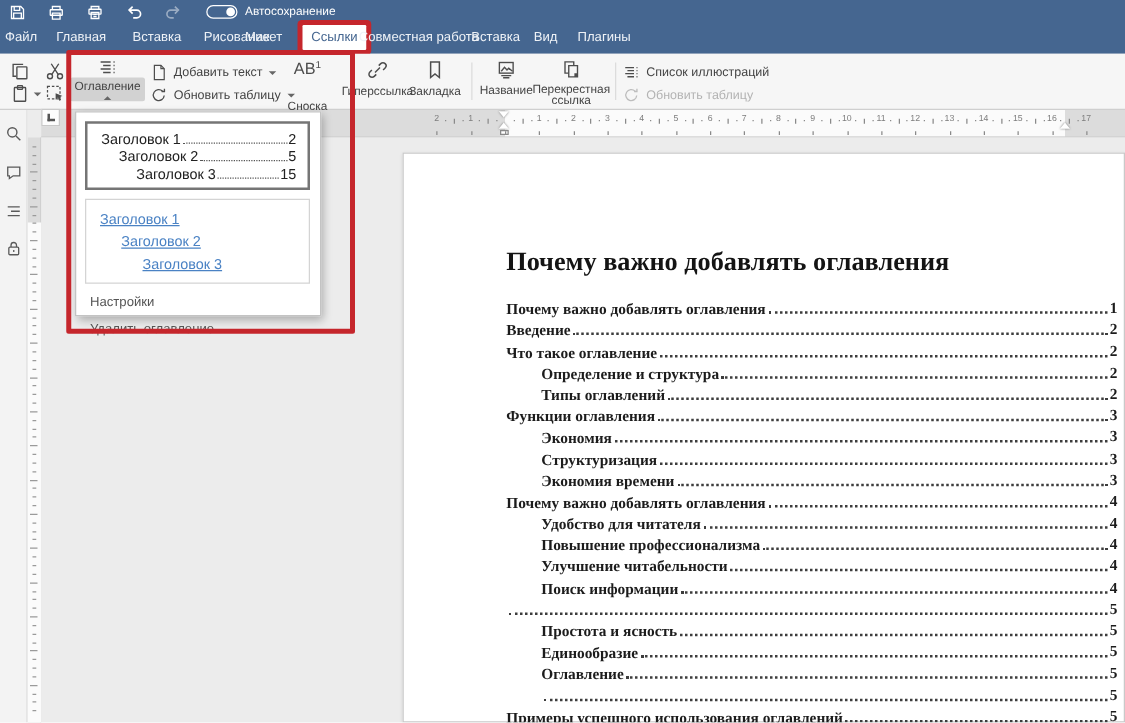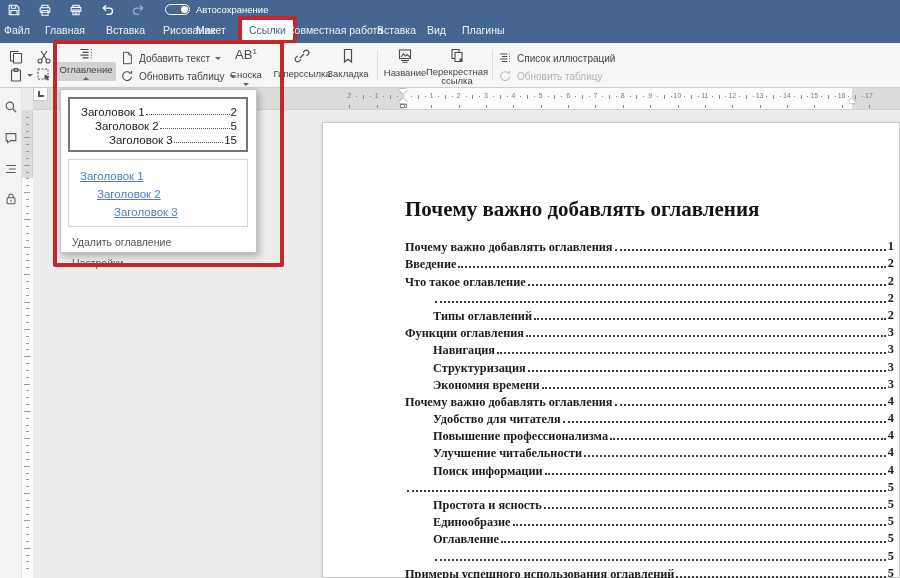--- a/index.html
+++ b/index.html
@@ -206,21 +206,21 @@
             <path d="M13 8.5a5 5 0 1 1-1.5-4"></path>
             <path d="M13.2 2.2v2.6h-2.6"></path>
           </svg>
       </span>
       <span class="lbl">Обновить таблицу</span>
       <span class="cdown"></span>
     </div>
 
     <div class="tb-btn" style="left:226px;top:4px;width:40px;">
       <span class="ab-glyph"><span>AB</span><sup>1</sup></span>
-      <span class="lbl" style="margin-top:7px;">Сноска</span>
+      <span class="lbl" style="margin-top:18px;">Сноска</span>
       <span class="cdown" style="margin-top:3px;"></span>
     </div>
 
     <div class="tb-btn" style="left:274px;top:5px;width:56px;">
       <span class="tb-ico" style="position:static;">
         <svg viewBox="0 0 16 16" width="16" height="16" fill="none" stroke="currentColor" stroke-width="1.2">
             <path d="M9 4.5l1.6-1.6a2.47 2.47 0 0 1 3.5 3.5L12.5 8"></path>
             <path d="M7 11.5l-1.6 1.6a2.47 2.47 0 0 1-3.5-3.5L3.5 8"></path>
             <path d="M6 10l4-4"></path>
           </svg>
@@ -499,35 +499,36 @@
             <span class="toc-text">Введение</span>
             <span class="leader"></span>
             <span class="toc-page">2</span>
           </div>
           <div class="toc-row lvl1">
             <span class="toc-text">Что такое оглавление</span>
             <span class="leader"></span>
             <span class="toc-page">2</span>
           </div>
           <div class="toc-row lvl2">
+            <span class="toc-text">Определение и структура</span>
             <span class="leader"></span>
             <span class="toc-page">2</span>
           </div>
           <div class="toc-row lvl2">
             <span class="toc-text">Типы оглавлений</span>
             <span class="leader"></span>
             <span class="toc-page">2</span>
           </div>
           <div class="toc-row lvl1">
             <span class="toc-text">Функции оглавления</span>
             <span class="leader"></span>
             <span class="toc-page">3</span>
           </div>
           <div class="toc-row lvl2">
-            <span class="toc-text">Навигация</span>
+            <span class="toc-text">Экономия</span>
             <span class="leader"></span>
             <span class="toc-page">3</span>
           </div>
           <div class="toc-row lvl2">
             <span class="toc-text">Структуризация</span>
             <span class="leader"></span>
             <span class="toc-page">3</span>
           </div>
           <div class="toc-row lvl2">
             <span class="toc-text">Экономия времени</span>
@@ -607,19 +608,19 @@
           <span>Заголовок 3</span>
           <span class="pv-leader"></span>
           <span>15</span>
         </div>
       </div>
     <div class="preview p2">
         <div style="padding-left: 0px;"><span class="pv-link">Заголовок 1</span></div>
         <div style="padding-left: 17px;"><span class="pv-link">Заголовок 2</span></div>
         <div style="padding-left: 34px;"><span class="pv-link">Заголовок 3</span></div>
       </div>
+    <div class="dd-item">Настройки</div>
     <div class="dd-item">Удалить оглавление</div>
-    <div class="dd-item">Настройки</div>
   </div>
 
   <div class="red-rect"></div>
 
 </div>
 
 </body></html>

